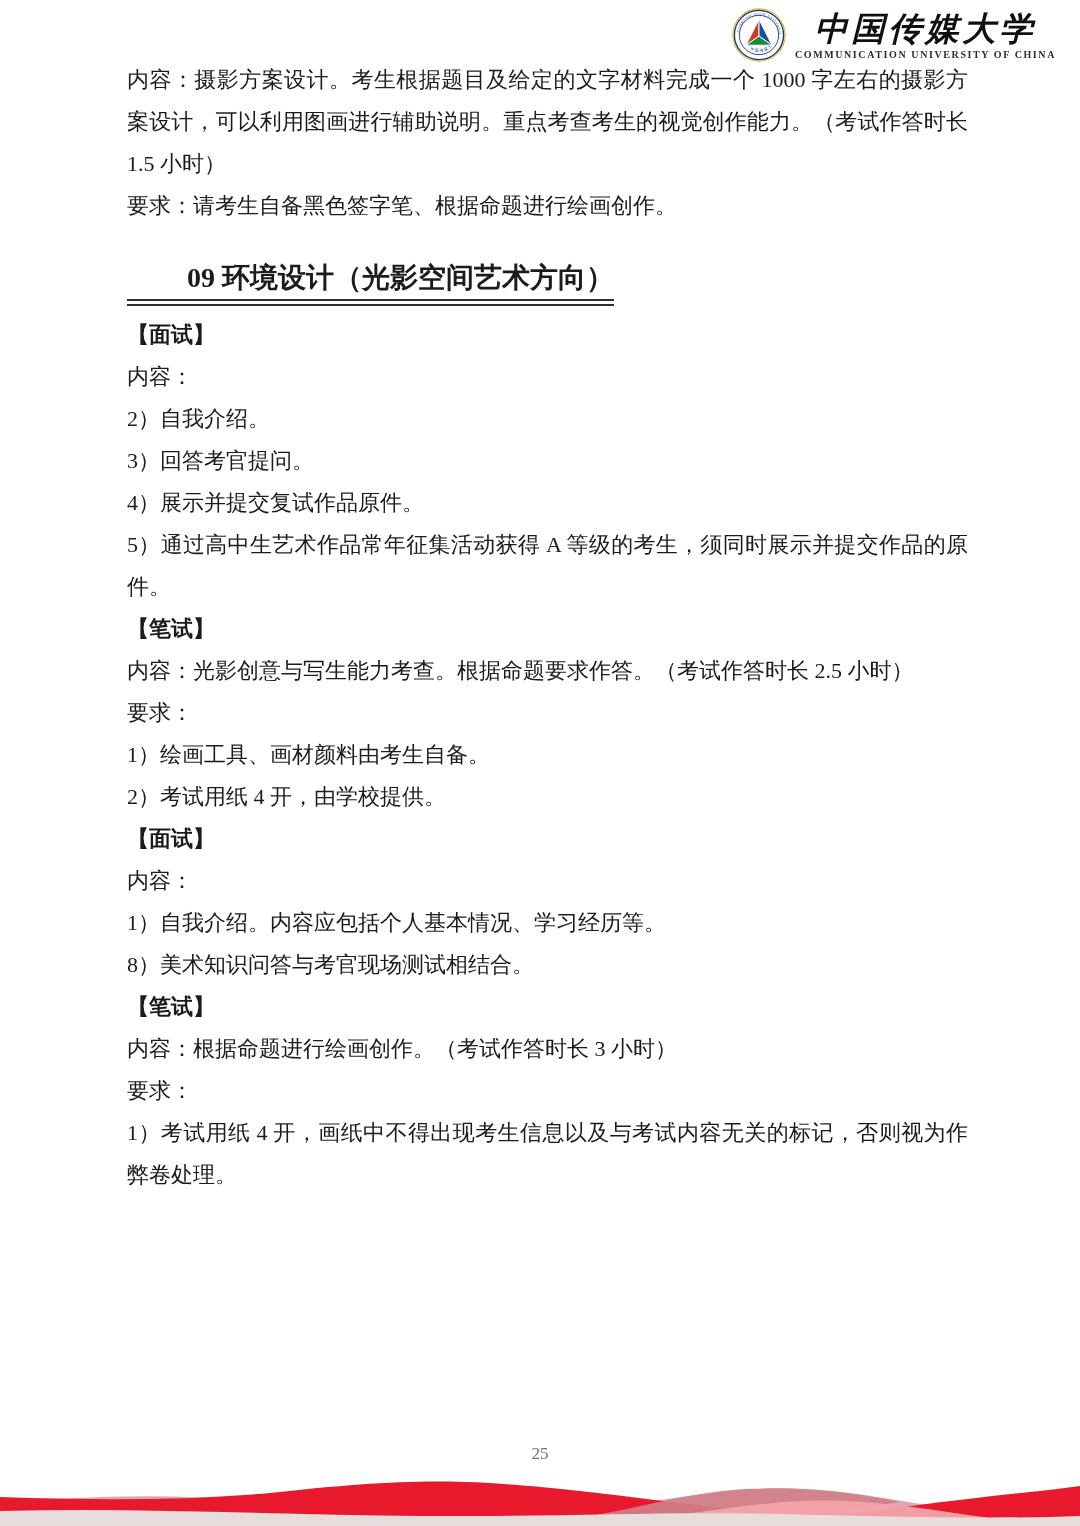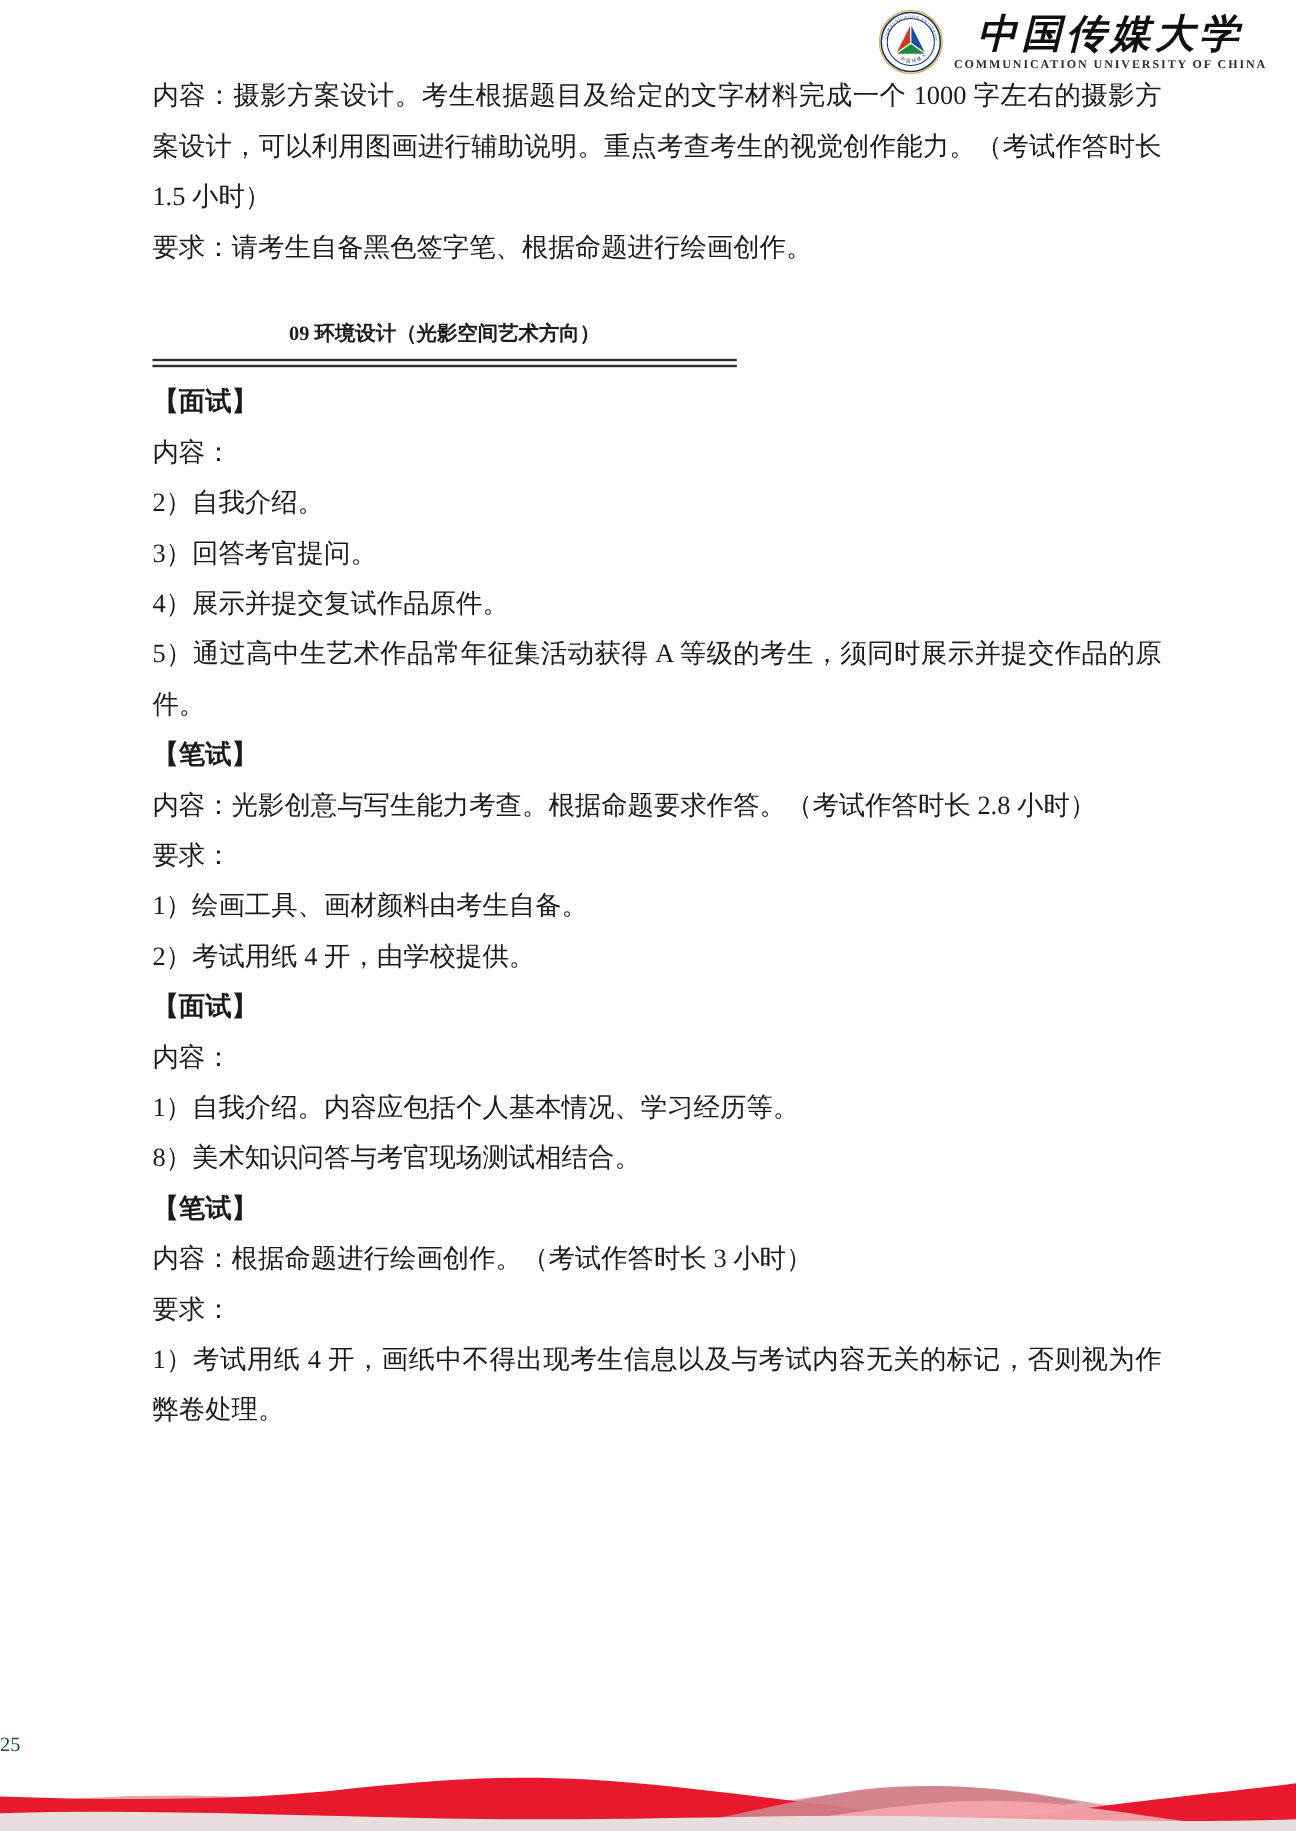--- a/index.html
+++ b/index.html
@@ -51,38 +51,39 @@
     width: 841px;
     font-size: 22px;
     line-height: 42px;
     text-align: justify;
   }
   .content p { margin: 0; }
   .section-title {
     display: block;
     width: 487px;
     margin: 36px 0 8px 0;
-    font-size: 17px;
+    font-size: 28px;
     font-weight: bold;
     line-height: 30px;
     padding-bottom: 6px;
     border-bottom: 7px double #2f2f2f;
-    text-align: center;
+    text-align: right;
   }
   .subheading { font-weight: bold; }
 
   
   .page-number {
     position: absolute;
     left: 0;
     bottom: 62px;
     width: 100%;
+    text-align: center;
     font-size: 17px;
     line-height: 20px;
-    color: #14532d;
+    color: #737373;
   }
   .wave-svg {
     position: absolute;
     left: 0;
     bottom: 0;
     width: 1080px;
     height: 58px;
     display: block;
   }
 </style>
@@ -124,21 +125,21 @@
     <p>要求：请考生自备黑色签字笔、根据命题进行绘画创作。</p>
 
     <h2 class="section-title">09 环境设计（光影空间艺术方向）</h2>
     <p class="subheading">【面试】</p>
     <p>内容：</p>
     <p>2）自我介绍。</p>
     <p>3）回答考官提问。</p>
     <p>4）展示并提交复试作品原件。</p>
     <p>5）通过高中生艺术作品常年征集活动获得 A 等级的考生，须同时展示并提交作品的原件。</p>
     <p class="subheading">【笔试】</p>
-    <p>内容：光影创意与写生能力考查。根据命题要求作答。（考试作答时长 2.8 小时）</p>
+    <p>内容：光影创意与写生能力考查。根据命题要求作答。（考试作答时长 2.5 小时）</p>
     <p>要求：</p>
     <p>1）绘画工具、画材颜料由考生自备。</p>
     <p>2）考试用纸 4 开，由学校提供。</p>
 
     <p class="subheading">【面试】</p>
     <p>内容：</p>
     <p>1）自我介绍。内容应包括个人基本情况、学习经历等。</p>
     <p>8）美术知识问答与考官现场测试相结合。</p>
     <p class="subheading">【笔试】</p>
     <p>内容：根据命题进行绘画创作。（考试作答时长 3 小时）</p>

